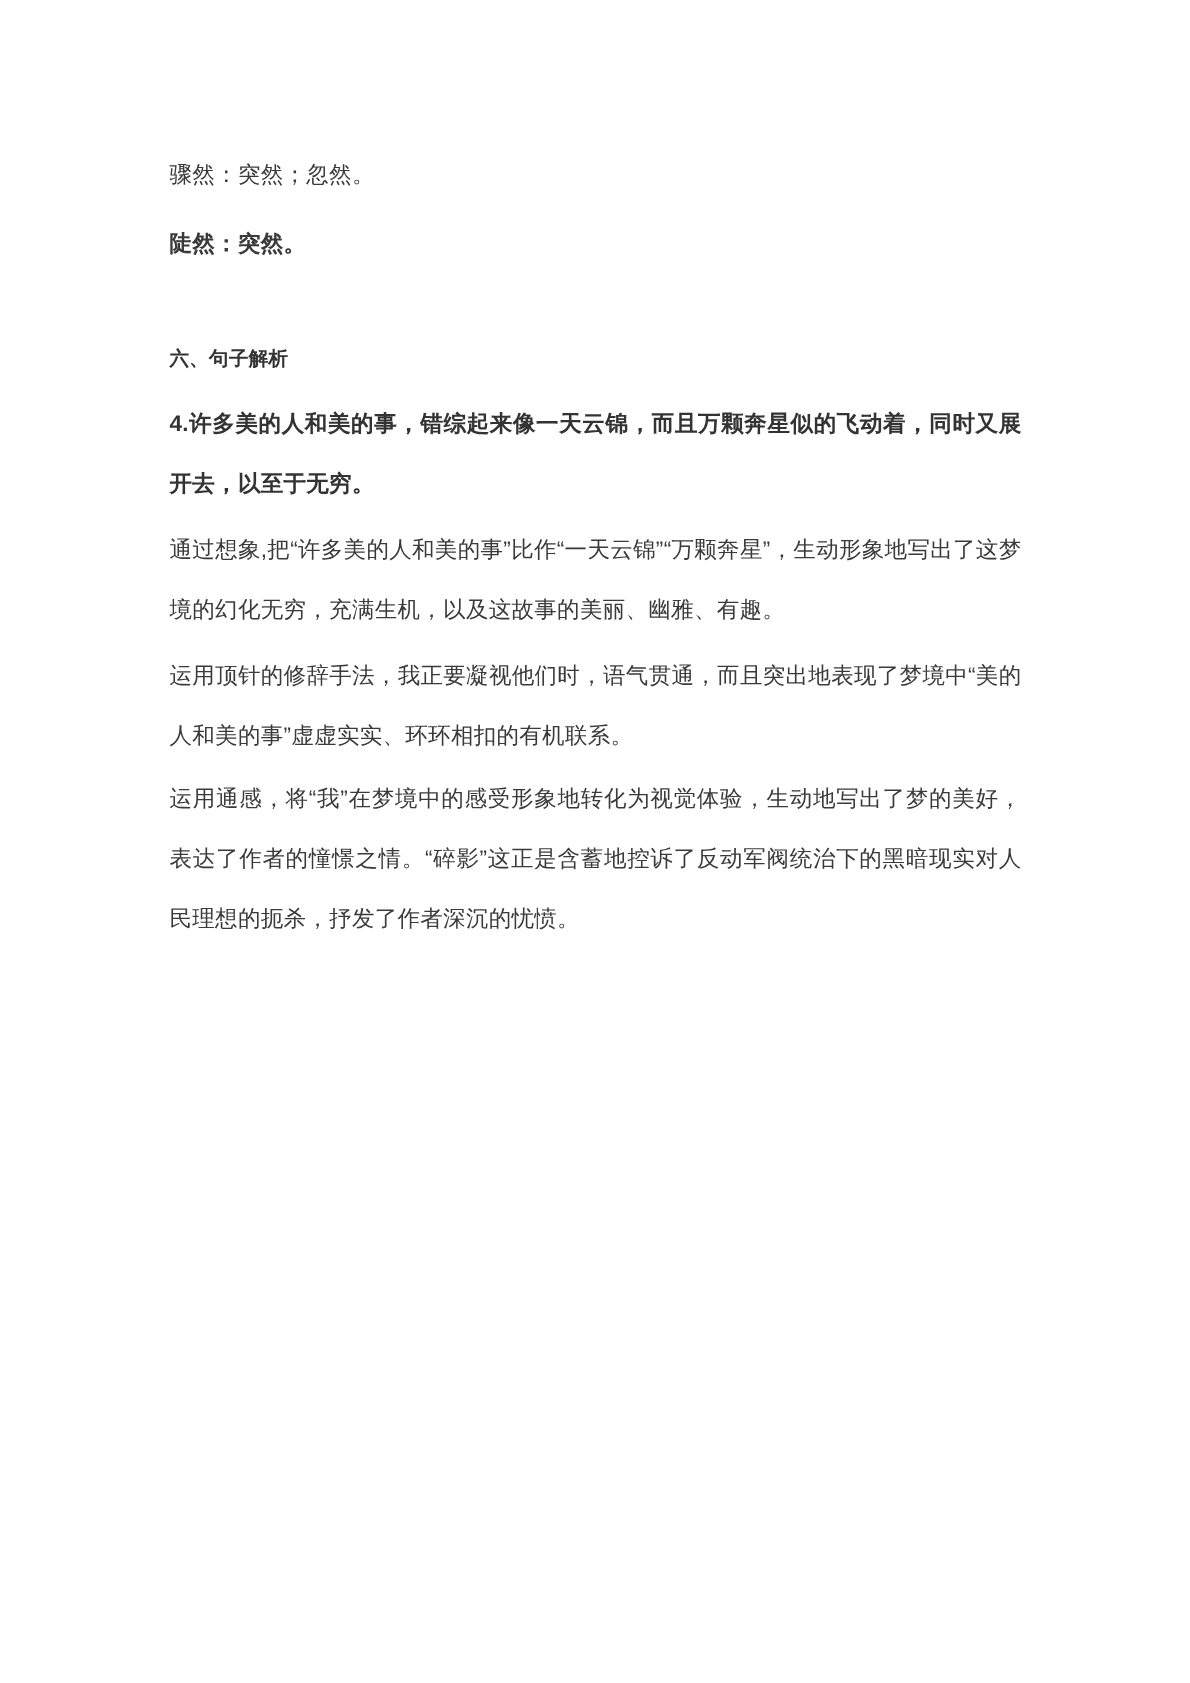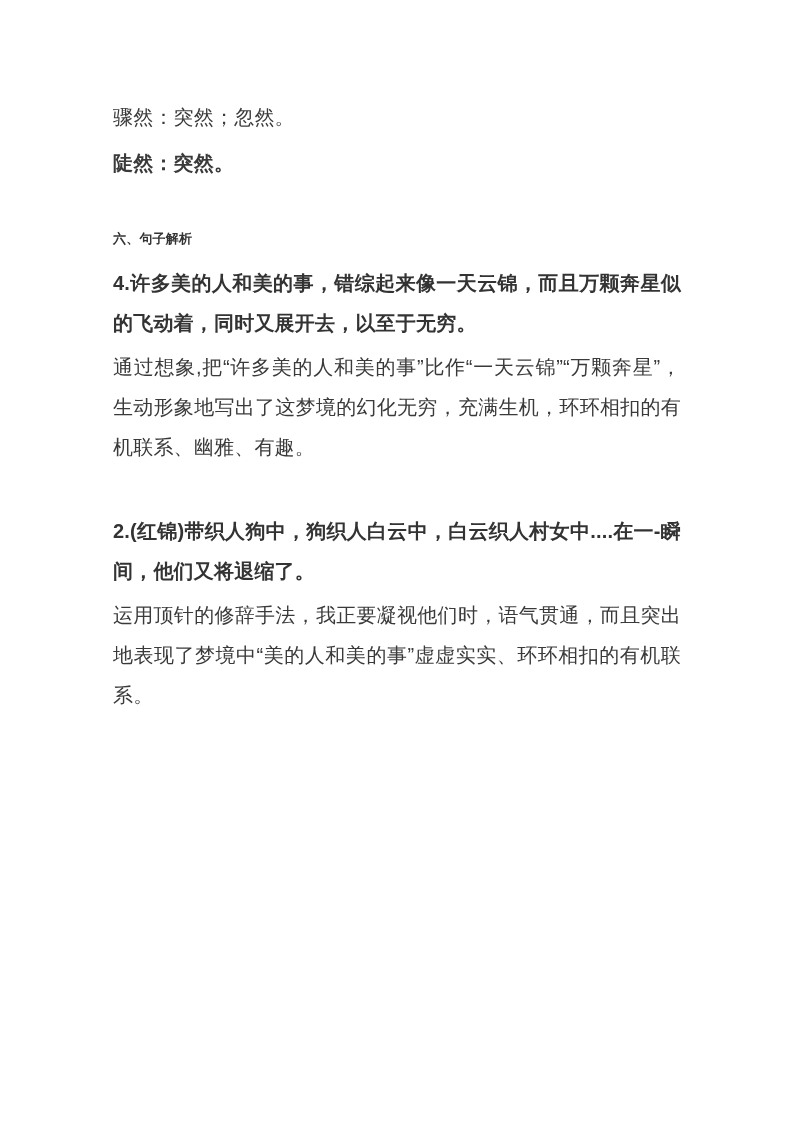--- a/index.html
+++ b/index.html
@@ -16,21 +16,21 @@
     font-family: "Liberation Sans", "DejaVu Sans", sans-serif;
   }
   .content {
     position: absolute;
     left: 113px;
     top: 97px;
     width: 568px;
   }
   .line {
     margin: 0;
-    font-size: 20px;
+    font-size: 15px;
     line-height: 40px;
     color: #3a3a3a;
     font-weight: 400;
     text-align: justify;
     letter-spacing: 0.2px;
   }
   .bold {
     font-weight: 700;
     color: #333333;
   }
@@ -51,26 +51,26 @@
   <div class="content">
 
     <p class="line">骤然：突然；忽然。</p>
 
     <p class="line mt-def">陡然：突然。</p>
 
     <h2 class="line bold heading mt-head">六、句子解析</h2>
 
     <div>
       <p class="line bold mt-sm">4.许多美的人和美的事，错综起来像一天云锦，而且万颗奔星似的飞动着，同时又展开去，以至于无穷。</p>
-      <p class="line mt-sm">通过想象,把“许多美的人和美的事”比作“一天云锦”“万颗奔星”，生动形象地写出了这梦境的幻化无穷，充满生机，环环相扣的有机联系、幽雅、有趣。</p>
+      <p class="line mt-sm">通过想象,把“许多美的人和美的事”比作“一天云锦”“万颗奔星”，生动形象地写出了这梦境的幻化无穷，充满生机，以及这故事的美丽、幽雅、有趣。</p>
     </div>
 
     <div>
-      <p class="line bold mt-block">2.(红锦)带织人狗中，狗织人白云中，白云织人村女中....在一-瞬间，他们又将退缩了。</p>
       <p class="line mt-sm">运用顶针的修辞手法，我正要凝视他们时，语气贯通，而且突出地表现了梦境中“美的人和美的事”虚虚实实、环环相扣的有机联系。</p>
     </div>
 
     <div>
+      <p class="line mt-xs">运用通感，将“我”在梦境中的感受形象地转化为视觉体验，生动地写出了梦的美好，表达了作者的憧憬之情。“碎影”这正是含蓄地控诉了反动军阀统治下的黑暗现实对人民理想的扼杀，抒发了作者深沉的忧愤。</p>
     </div>
 
 
   </div>
 </div>
 
 </body></html>

